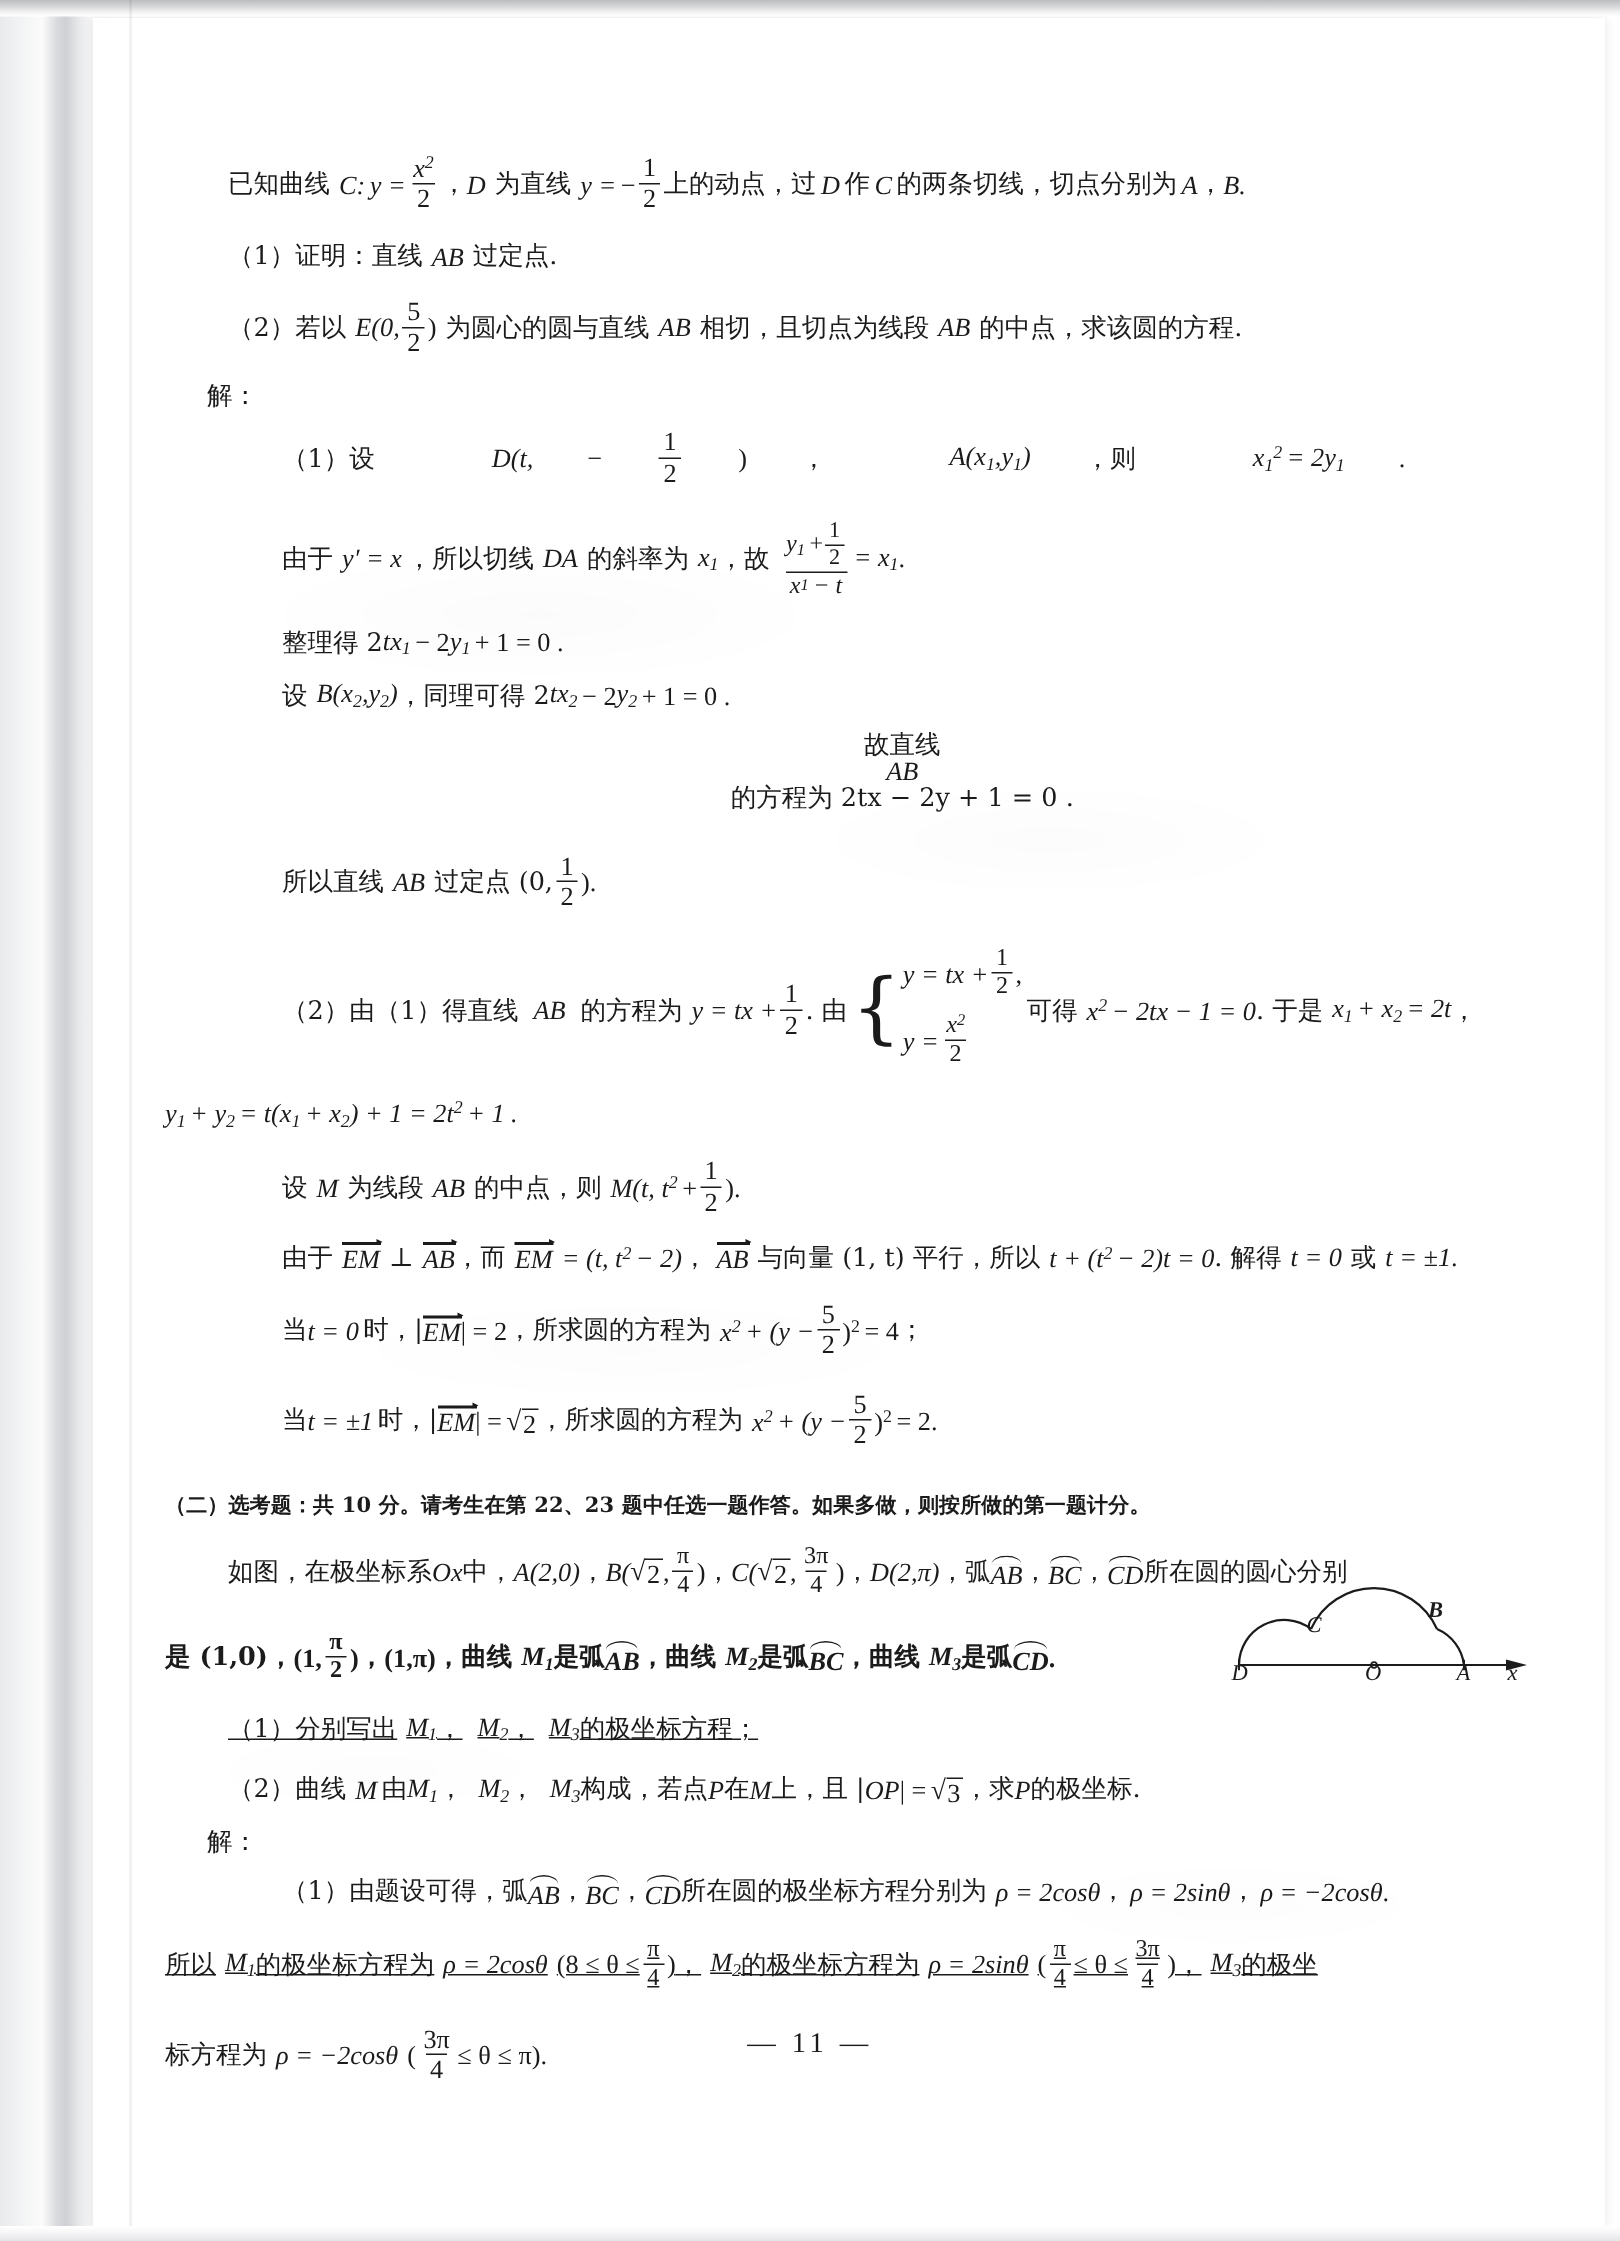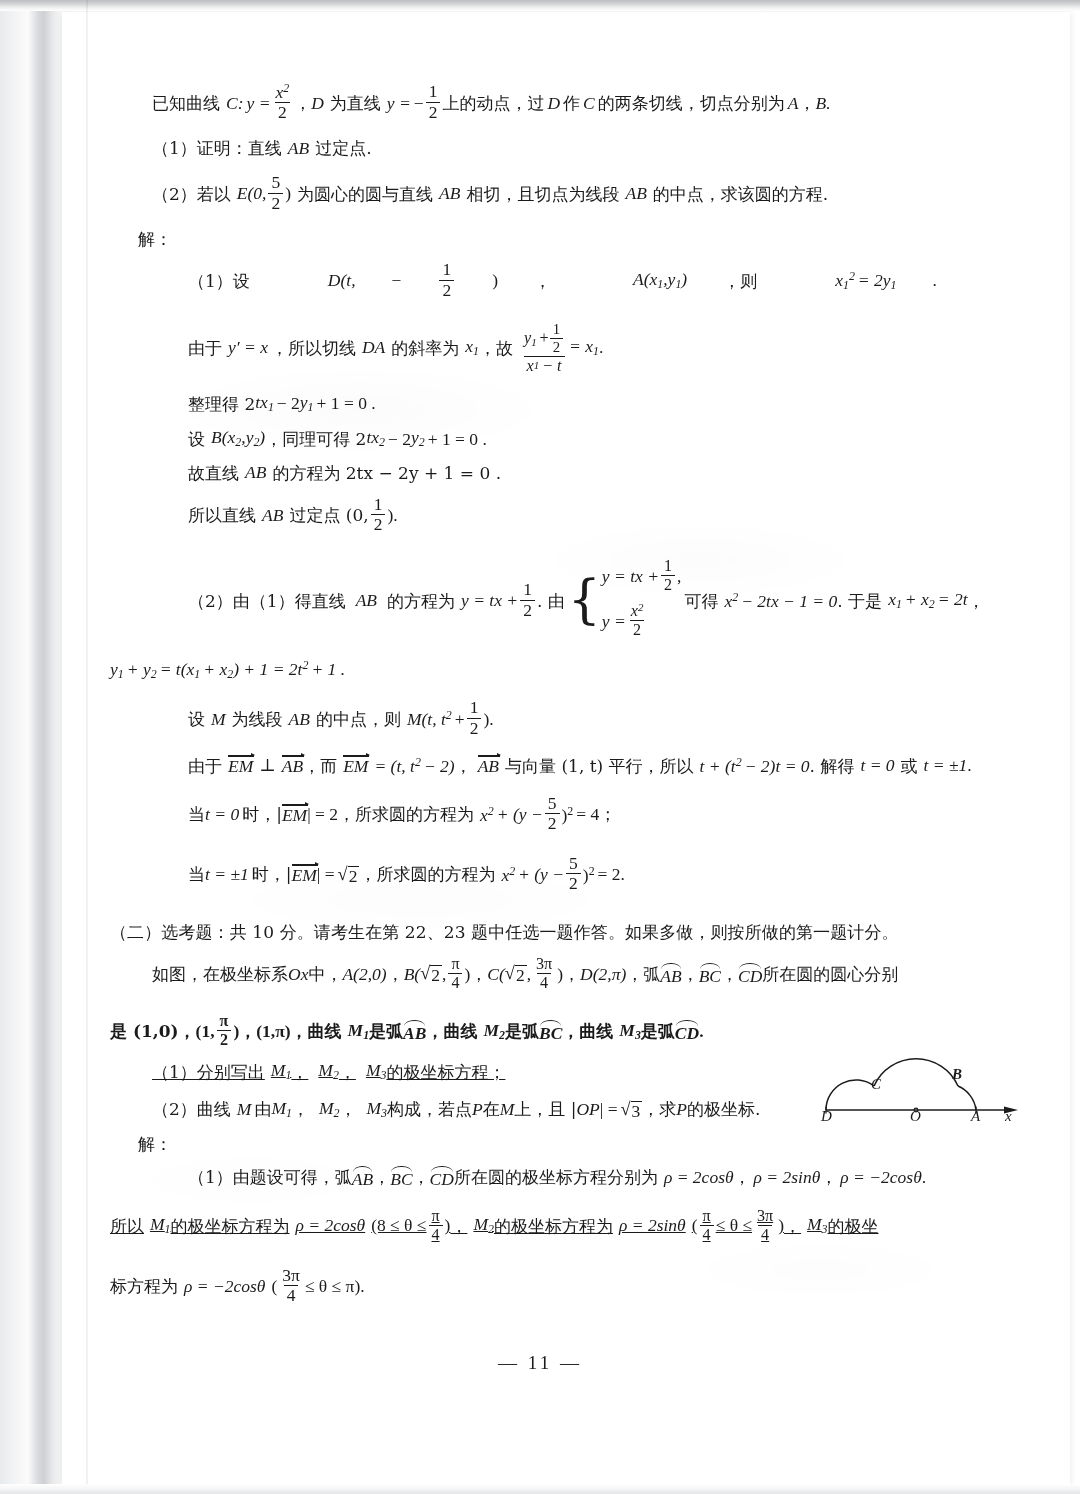--- a/index.html
+++ b/index.html
@@ -60,21 +60,21 @@
     position: absolute;
     left: 110px; top: 84px; width: 905px;
     font-size: 17.5px;
     line-height: 1.0;
   }
   .ln { position: relative; }
   .zh { font-family: "DejaVu Serif", "Liberation Serif", serif; font-size: 17px; }
   .it { font-style: italic; font-family: "Liberation Serif", serif; }
 
   .num-head { font-size: 18px; letter-spacing: .2px; }
-  .indent1 { padding-left: 42px; }
+  .indent1 { padding-left: 42px; margin-top: 20px; }
   .indent2 { padding-left: 78px; }
 
   .row {
     display: flex; align-items: center; flex-wrap: nowrap;
     white-space: nowrap;
   }
 
   
   .frac {
     display: inline-flex; flex-direction: column; align-items: center;
@@ -290,21 +290,21 @@
     <span class="it"><span>B(x</span><sub>2</sub><span>,y</span><sub>2</sub><span>)</span></span>
     <span class="zh">，同理可得 2</span>
     <span class="it"><span>tx</span><sub>2</sub></span>
       <span class="s3"></span>
     <span>− 2</span>
     <span class="it"><span>y</span><sub>2</sub></span>
       <span class="s3"></span>
     <span>+ 1 = 0 .</span>
   </div>
 
-  <div class="ln row indent2" style="margin-bottom:15px;">
+  <div class="ln row indent2" style="margin-bottom:29px;flex-direction:column;">
     <span class="zh">故直线</span>
       <span class="s6"></span>
     <span class="it">AB</span>
       <span class="s6"></span>
     <span class="zh">的方程为 2tx − 2y + 1 = 0 .</span>
   </div>
 
   <div class="ln row indent2" style="margin-bottom:26px;align-items:center;">
     <span class="zh">所以直线</span>
       <span class="s6"></span>
@@ -457,21 +457,21 @@
     <span class="frac big">
       <span class="n">5</span>
         <span class="d">2</span>
     </span>
     <span>)<sup>2</sup></span>
       <span class="s3"></span>
     <span>= 2</span>
     <span>.</span>
   </div>
 
-  <div class="ln zh" style="font-weight:normal;font-size:17px;margin-bottom:16px;letter-spacing:.1px;">（二）选考题：共 10 分。请考生在第 22、23 题中任选一题作答。如果多做，则按所做的第一题计分。</div>
+  <div class="ln zh" style="font-weight:bold;font-size:14px;margin-bottom:16px;letter-spacing:.1px;">（二）选考题：共 10 分。请考生在第 22、23 题中任选一题作答。如果多做，则按所做的第一题计分。</div>
 
 
   <div class="ln row indent1" style="margin-bottom:22px;">
     <span class="zh">如图，在极坐标系</span>
     <span class="it">Ox</span>
     <span class="zh">中，</span>
     <span class="it">A(2,0)</span>
     <span class="zh">，</span>
     <span class="it">B(</span>
     <span class="sqrt">

